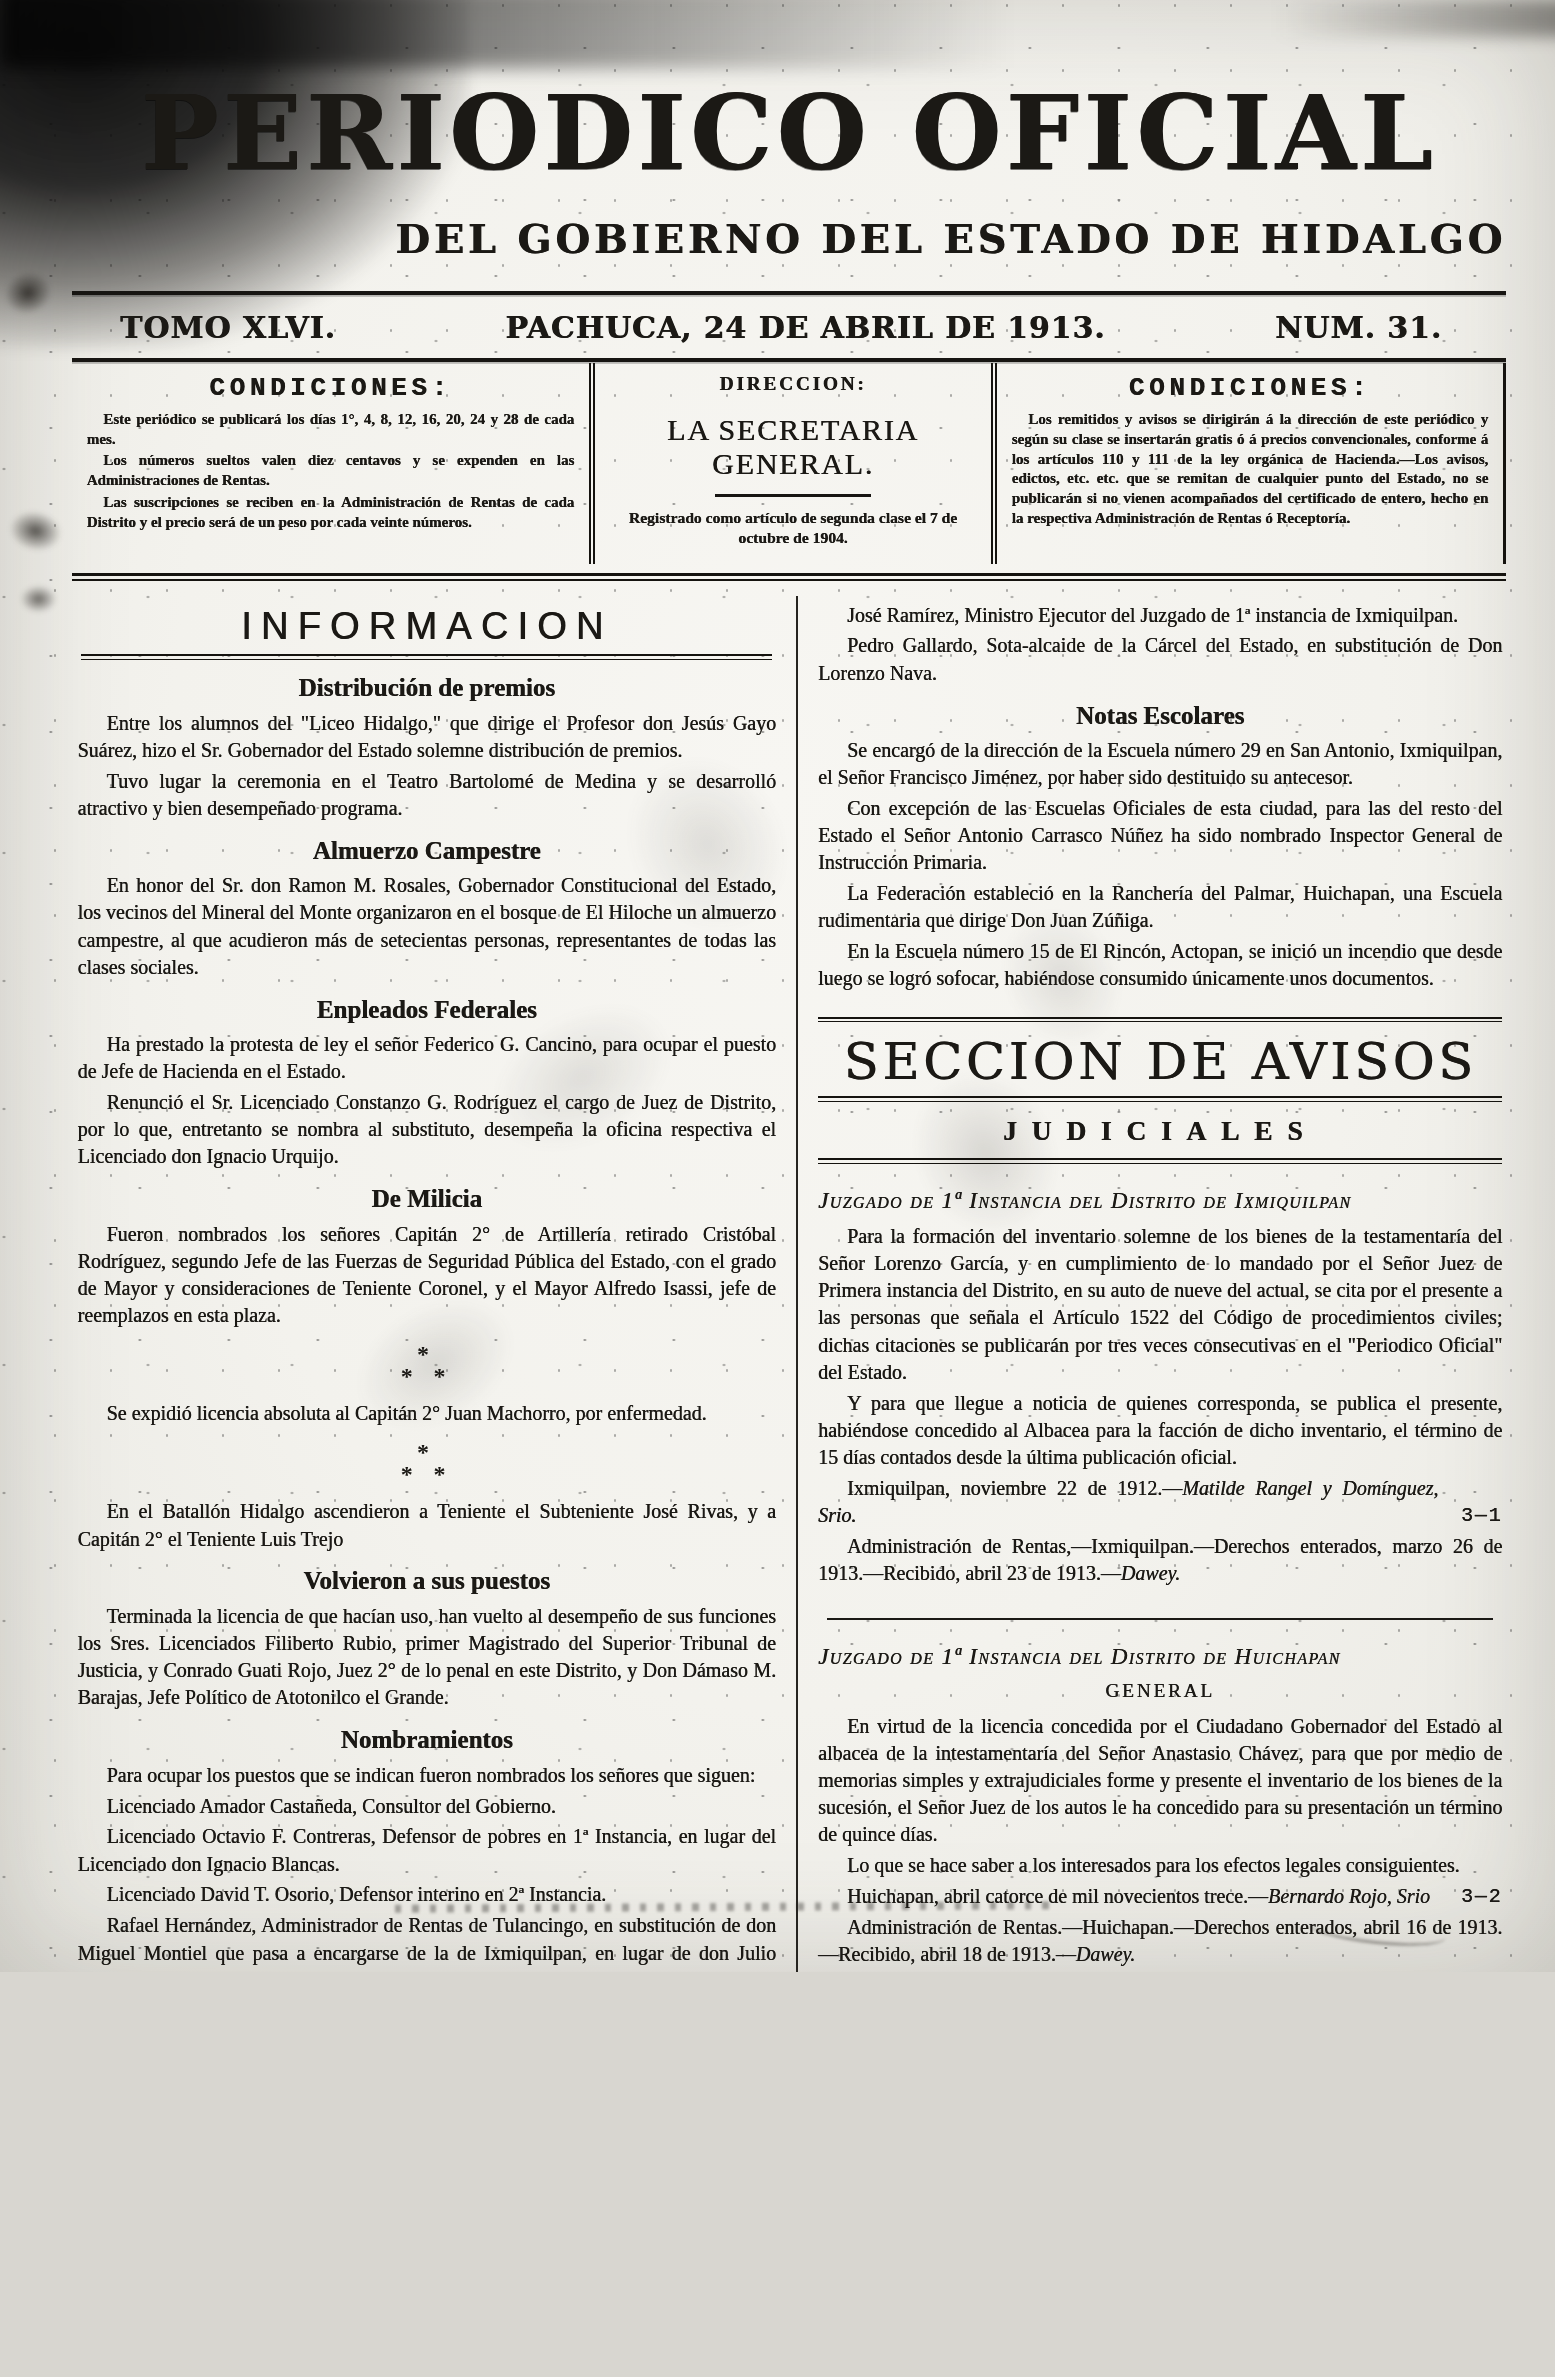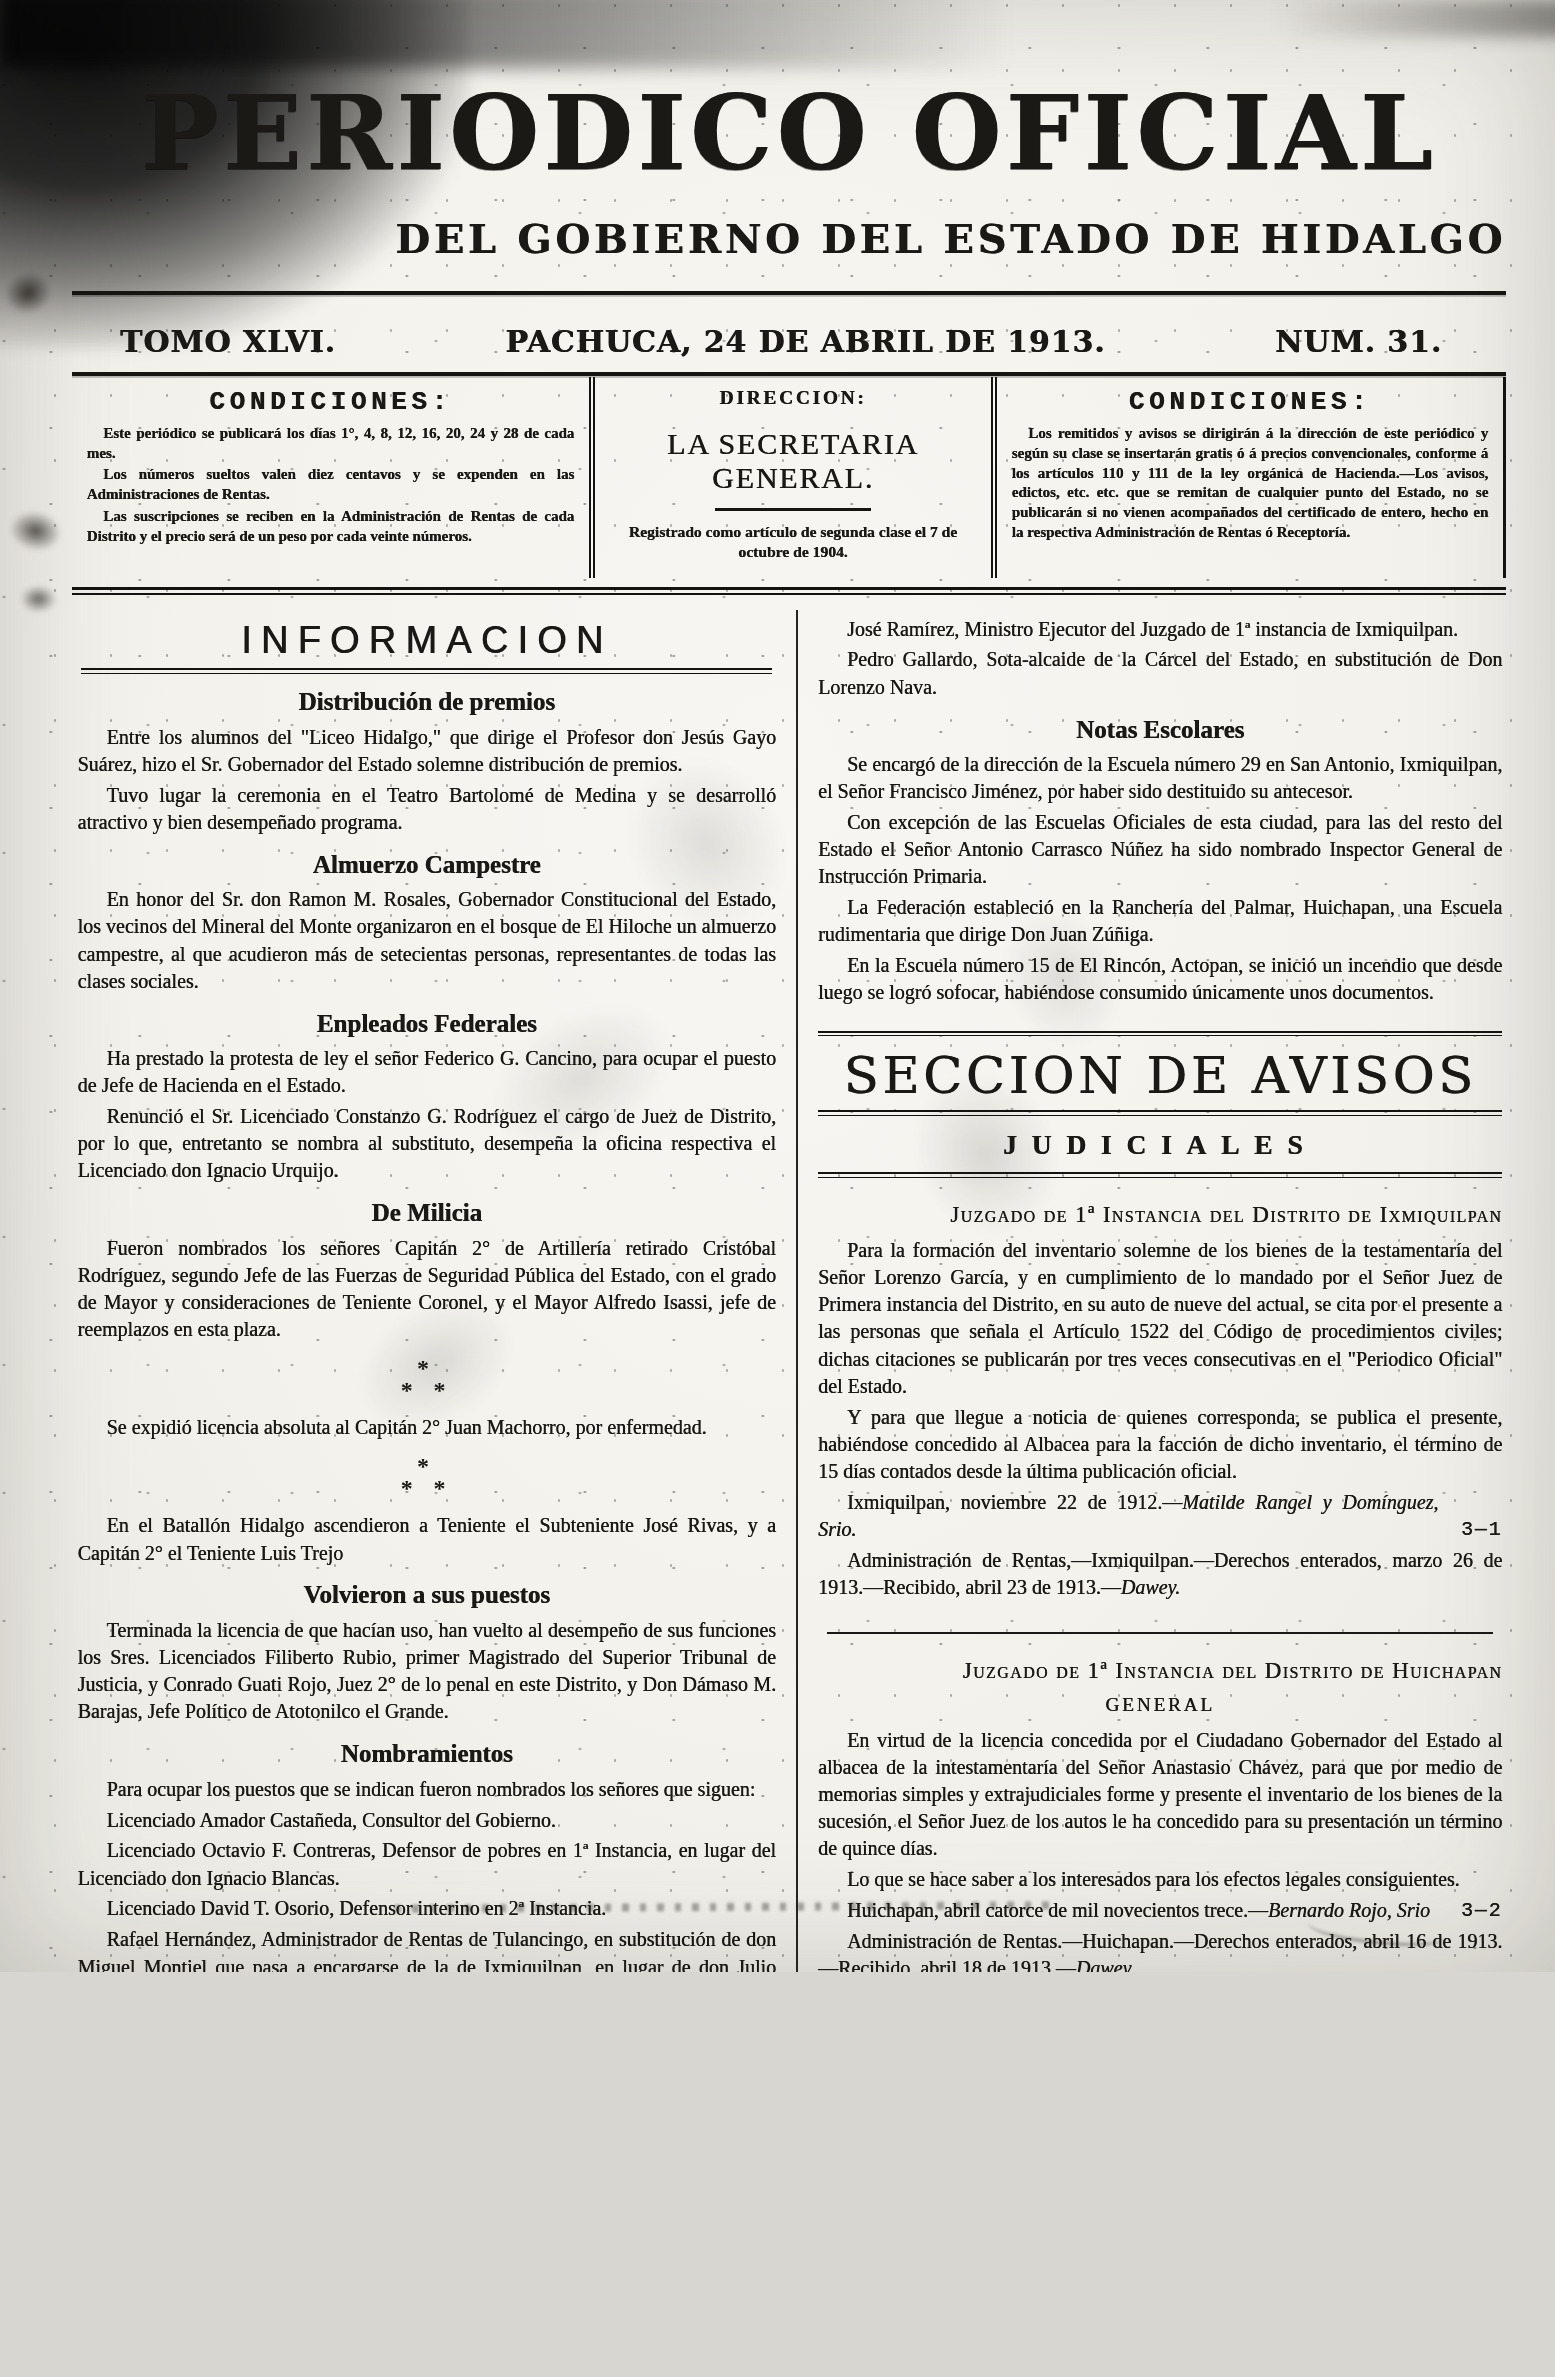--- a/index.html
+++ b/index.html
@@ -80,21 +80,20 @@
     font-family:"DejaVu Serif", serif;font-weight:bold;
     font-size:40px;letter-spacing:3.7px;
     text-shadow:0.5px 0 0 currentColor;
   }
   .rule-thick{margin-top:29px;border-top:4.6px solid #171512;box-shadow:0 1.8px 0 rgba(0,0,0,.25);}
   .dateline{
     display:flex;justify-content:space-between;align-items:baseline;
     padding:14.7px 64px 9.2px 48px;
     font-family:"DejaVu Serif", serif;font-weight:bold;font-size:30px;letter-spacing:0.9px;
     text-shadow:0.6px 0 0 currentColor;
-    margin-top:14px;
   }
   .header-boxes{display:flex;align-items:stretch;margin-top:1.8px;}
   .hbox{padding:9.2px 14.7px 13px;box-sizing:border-box;}
   .hbox-left{flex:1.33;}
   .hbox-mid{flex:1;border-left:6.4px double #15130f;border-right:6.4px double #15130f;text-align:center;}
   .hbox-right{flex:1.3;border-right:3.7px solid #15130f;}
   .hbox-title{
     text-align:center;font-family:Liberation Mono, monospace;font-weight:bold;
     font-size:26px;letter-spacing:4.6px;margin-bottom:7.4px;text-shadow:0.5px 0 0 currentColor;
   }
@@ -133,22 +132,22 @@
   .avisos-rule{height:2.8px;border-top:2.8px solid #15130f;border-bottom:1.8px solid #15130f;margin:24px 0 9.2px;}
   .avisos-title{
     text-align:center;font-family:"DejaVu Serif", serif;font-size:51px;
     letter-spacing:3.7px;margin:5.5px 0;text-shadow:0.6px 0 0 currentColor;
   }
   .judiciales{
     text-align:center;font-size:27.6px;font-weight:bold;letter-spacing:14.7px;
     margin:13px 0 11px;text-shadow:0.5px 0 0 currentColor;
   }
   .notice-heading{
-    text-align:right;font-variant:small-caps;font-size:23px;letter-spacing:1.4px;
-    margin:24px 0 9.2px;text-shadow:0.4px 0 0 currentColor;
+    text-align:left;font-variant:small-caps;font-size:23px;letter-spacing:1.4px;
+    margin:24px 0 9.2px;text-shadow:0.4px 0 0 currentColor;font-style:italic;
   }
   .edicto{text-align:center;font-size:19.3px;letter-spacing:2.8px;margin:1.8px 0 11px;text-shadow:0.4px 0 0 currentColor;}
   .sig{position:relative;padding-right:64px;}
   .sig .run{position:absolute;right:0;bottom:0;font-style:normal;letter-spacing:1.8px;font-family:Liberation Mono, monospace;}
   .sig i, .foot i{font-style:italic;}
   .notice-sep{border-top:2.8px solid #1b1915;margin:31px 9.2px 5.5px;}
 </style>
 </head>
 <body>
 

